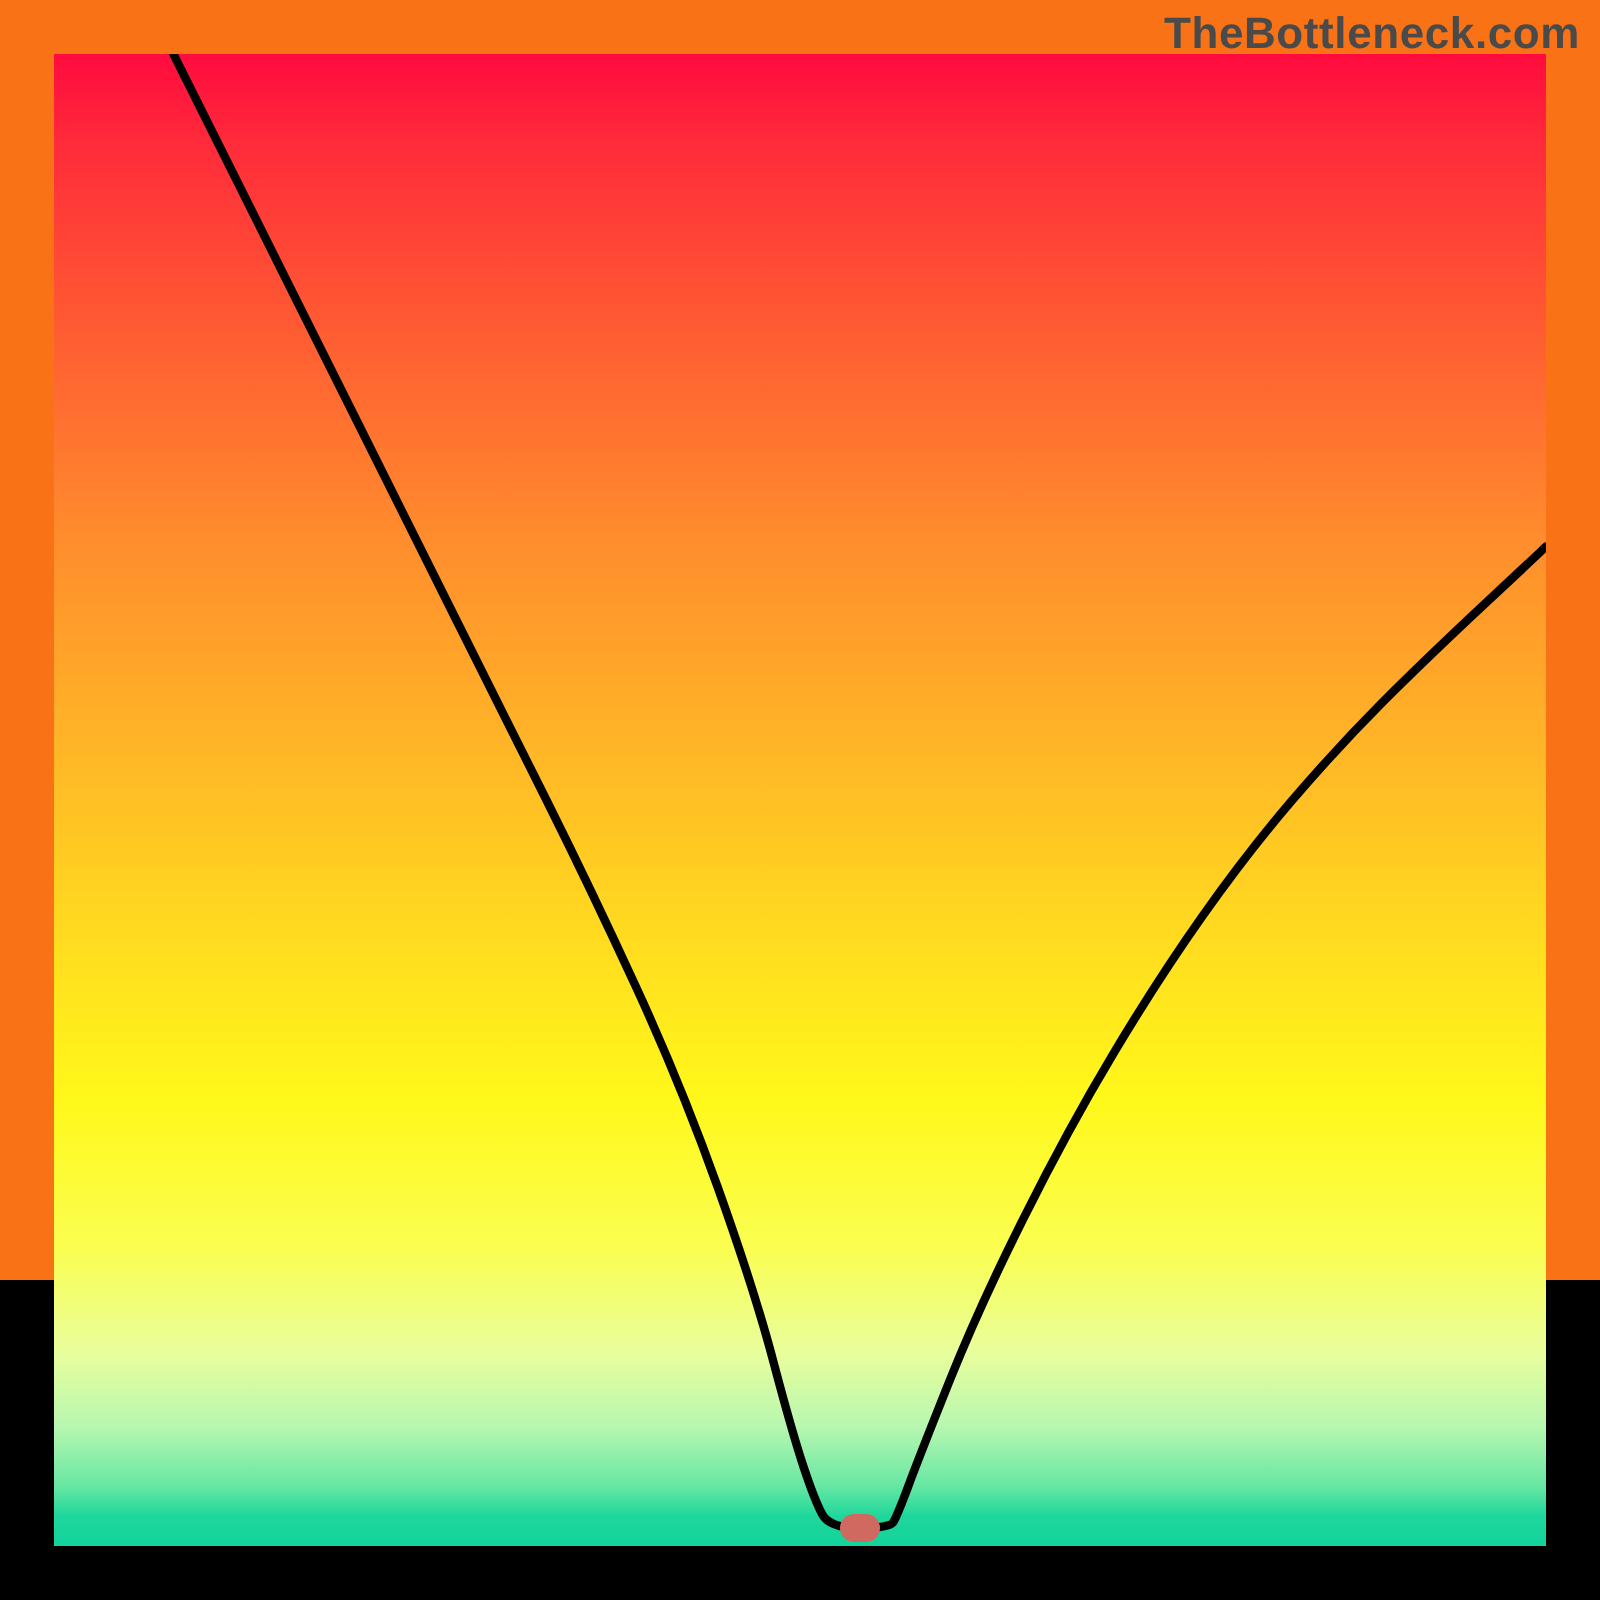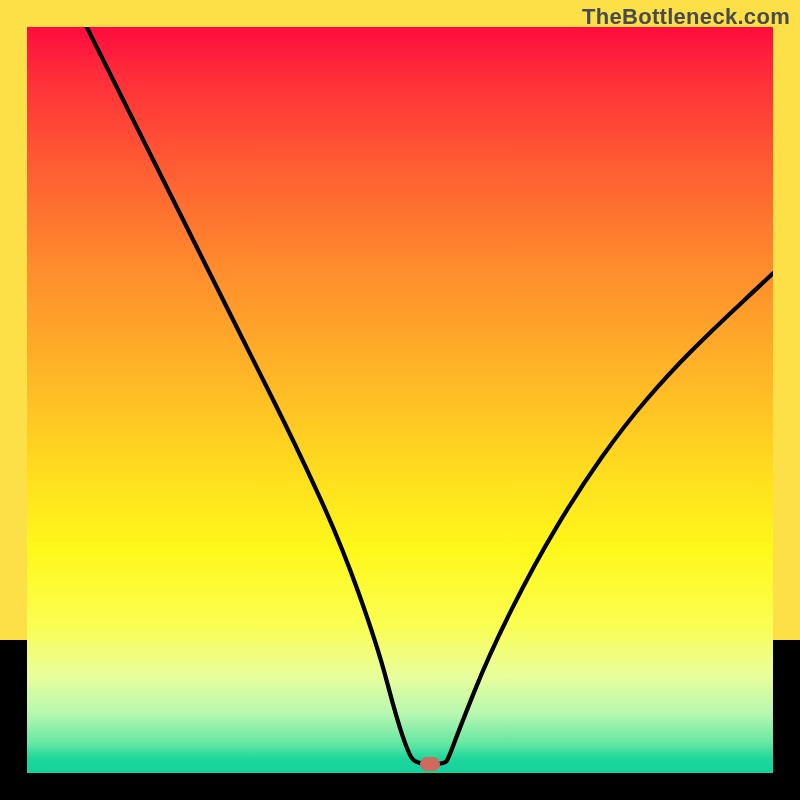--- a/index.html
+++ b/index.html
@@ -8,21 +8,21 @@
     width: 800px;
     height: 800px;
     background: #000;
     font-family: Arial, Helvetica, sans-serif;
     overflow: hidden;
   }
   .frame {
     position: relative;
     width: 800px;
     height: 640px;
-    background: #fde047;
+    background: #f97316;
   }
   .watermark {
     position: absolute;
     top: 4px;
     right: 10px;
     color: #4a4a4a;
     font-size: 22px;
     font-weight: 600;
     letter-spacing: 0.3px;
     z-index: 5;

